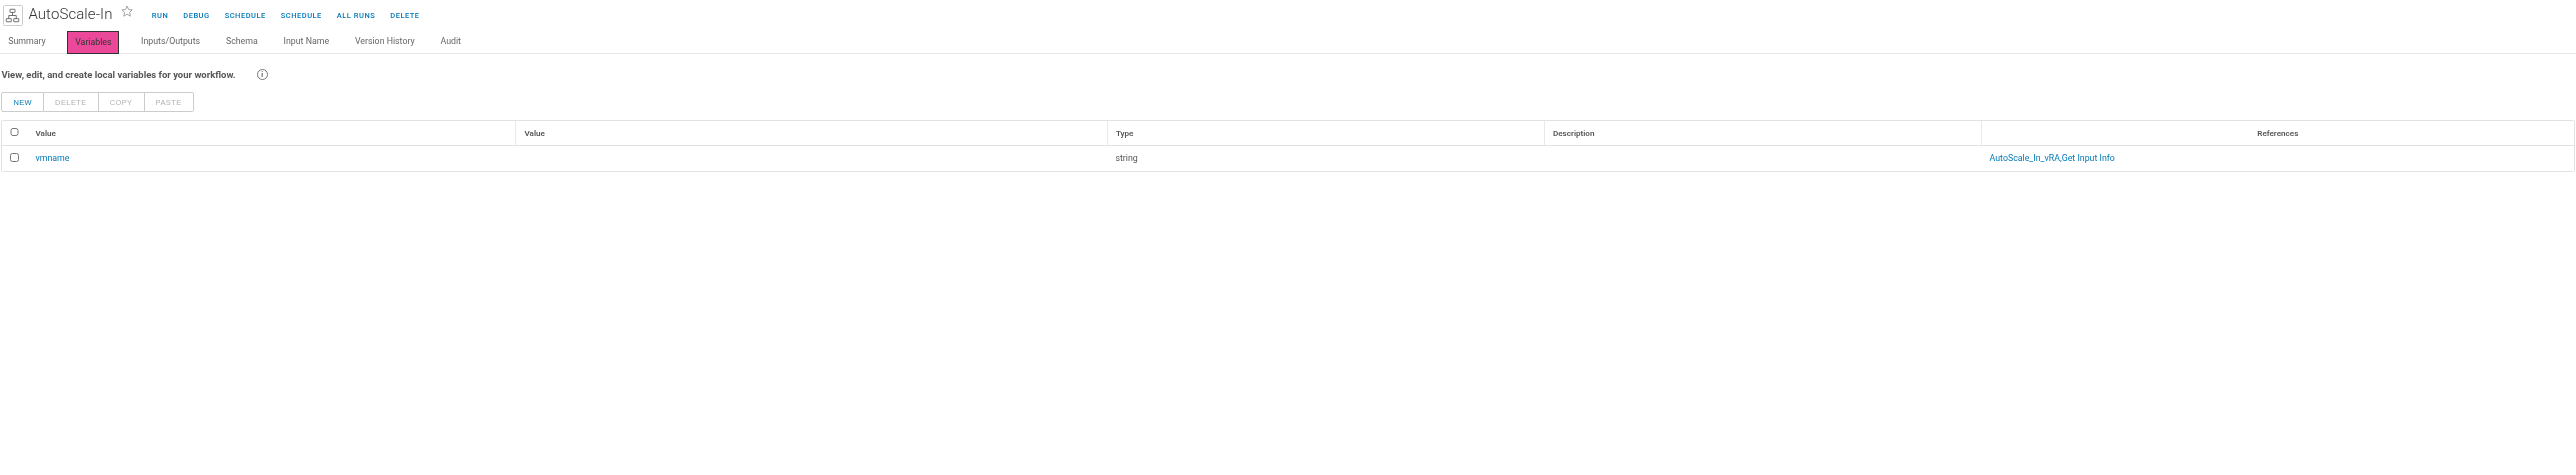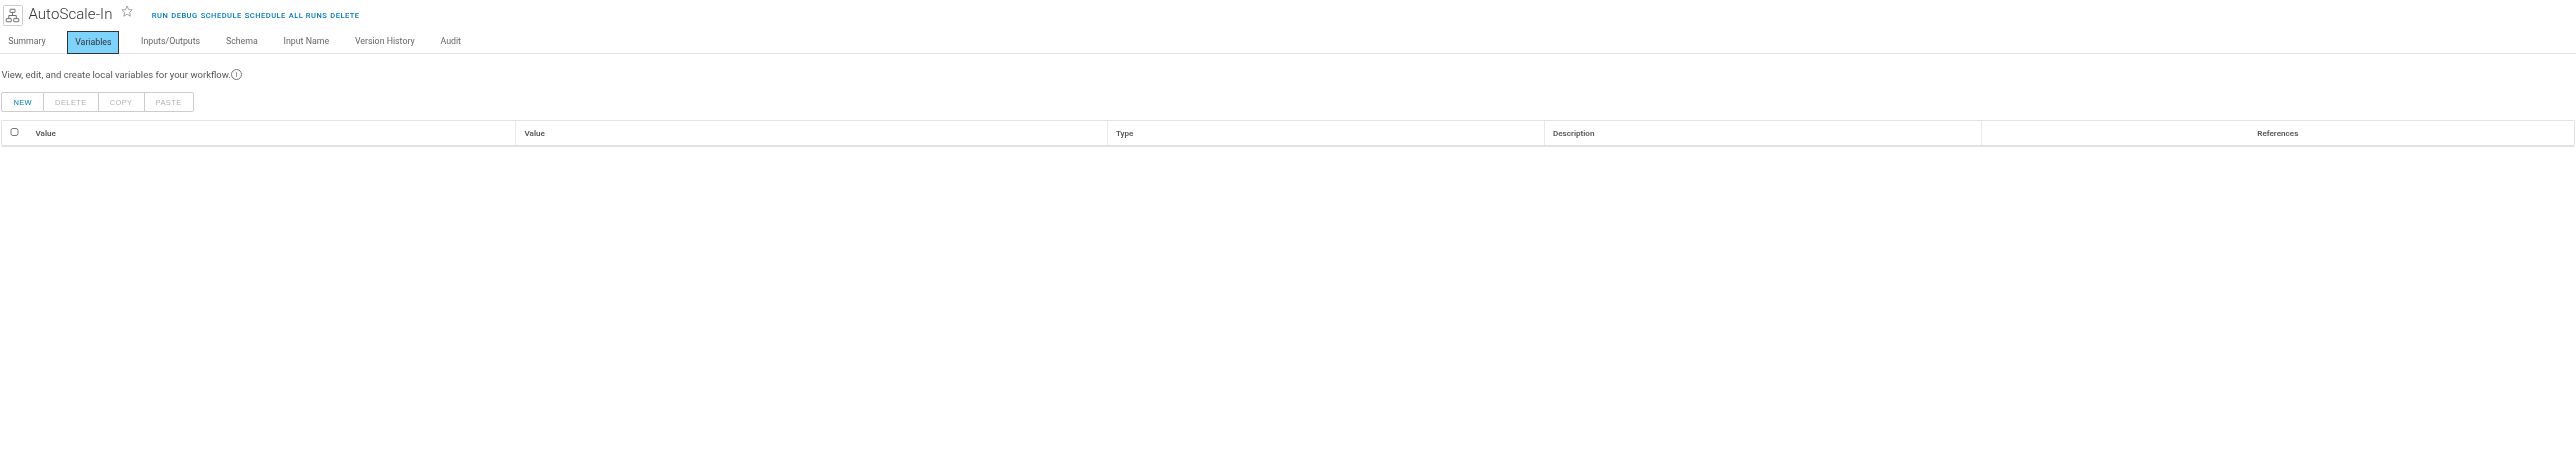--- a/index.html
+++ b/index.html
@@ -41,21 +41,21 @@
     .star-icon {
       width: 12.2px;
       height: 12.2px;
       margin-left: 2.7px;
       margin-right: 13.6px;
       display: inline-flex;
       align-items: center;
     }
     .action-links {
       display: flex;
-      gap: 3px;
+      gap: 15px;
       align-items: center;
     }
     .action-link {
       color: #0079b8;
       font-size: 7.5px;
       font-weight: 500;
       letter-spacing: 0.5px;
       cursor: pointer;
     }
     .tabs {
@@ -68,29 +68,30 @@
       padding: 5.4px 4.1px 6.8px 4.1px;
       font-size: 8.8px;
       color: #666;
       cursor: pointer;
     }
     .tab.active {
       border: 0.7px solid #333;
       color: #333;
       padding: 4.7px 6.8px 6.1px 6.8px;
       margin-bottom: -0.7px;
-      background: #7dd3fc;
+      background: #ec4899;
     }
     .sub-header {
       padding: 15px 1.4px 12.2px 1.4px;
       display: flex;
       align-items: center;
-      gap: 0;
+      gap: 21px;
       font-size: 9.5px;
       color: #565656;
+      font-weight: bold;
     }
     .info-icon {
       width: 11px;
       height: 11px;
       border: 0.7px solid #777;
       border-radius: 50%;
       display: flex;
       align-items: center;
       justify-content: center;
       font-size: 6.8px;
@@ -246,16 +247,26 @@
           <input type="checkbox" style="">
         </th>
         <th class="name-col">Value</th>
         <th class="value-col">Value</th>
         <th class="type-col">Type</th>
         <th class="desc-col">Description</th>
         <th class="ref-col">References</th>
       </tr>
     </thead>
     <tbody>
+      <tr>
+        <td class="chk-col">
+          <input type="checkbox" style="">
+        </td>
+        <td class="link">vmname</td>
+        <td></td>
+        <td>string</td>
+        <td></td>
+        <td class="link">AutoScale_In_vRA,Get Input Info</td>
+      </tr>
     </tbody>
   </table>
 </div>
 
 
 </body></html>

